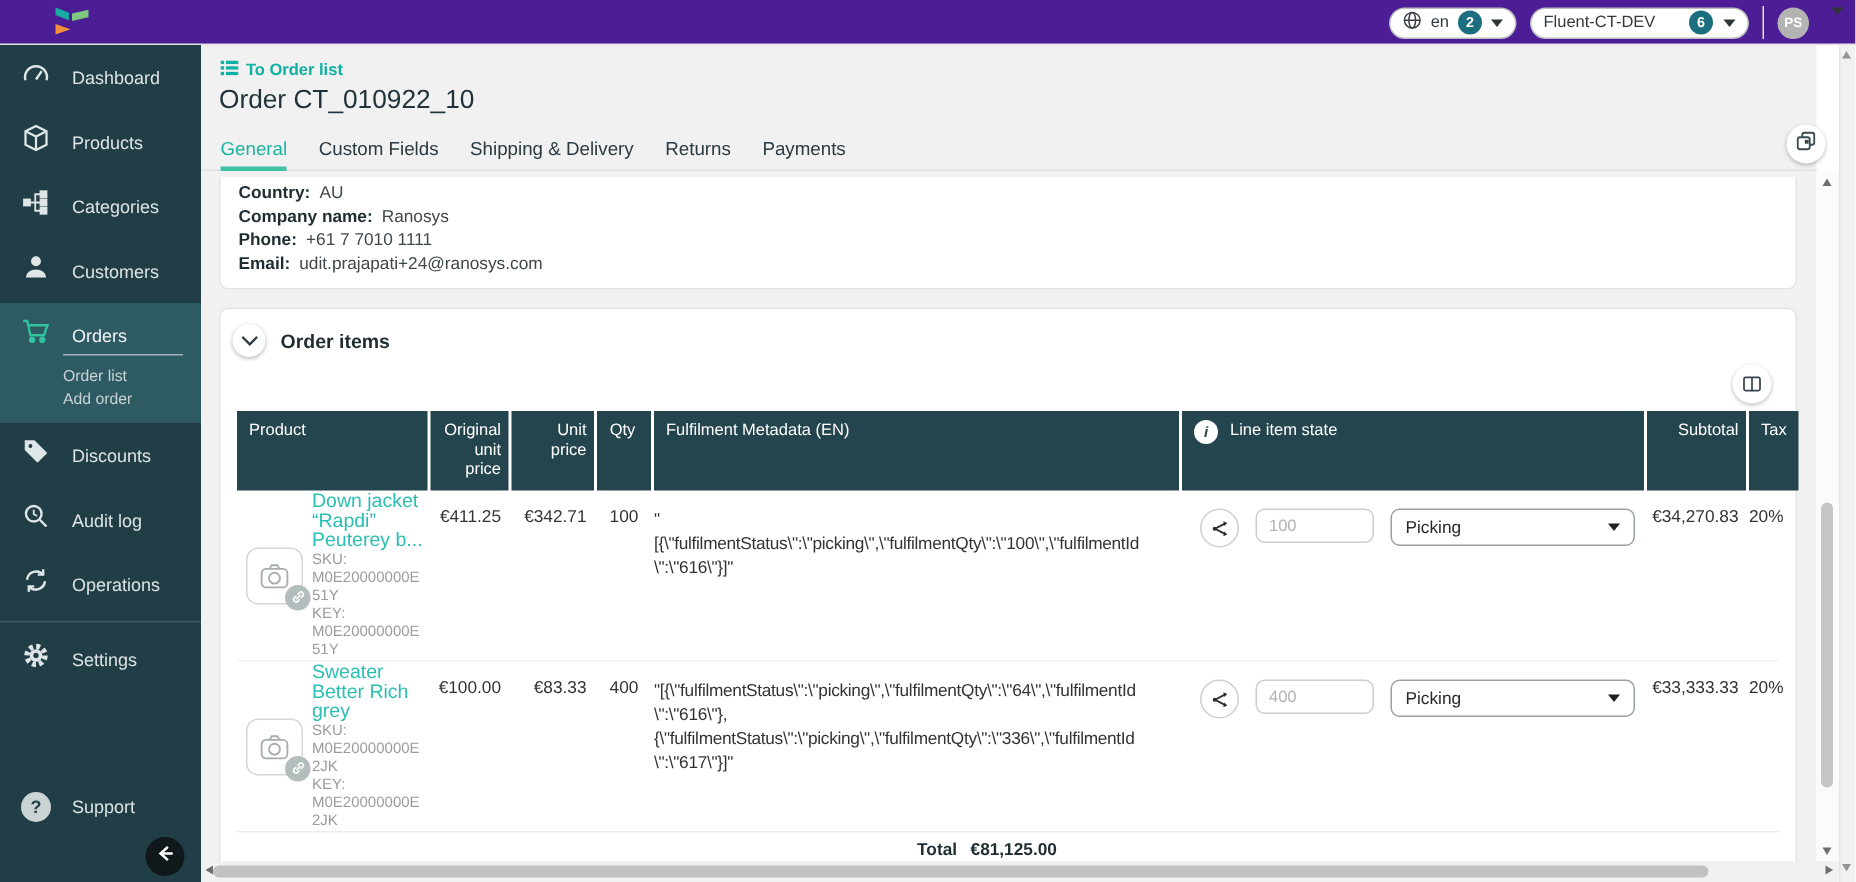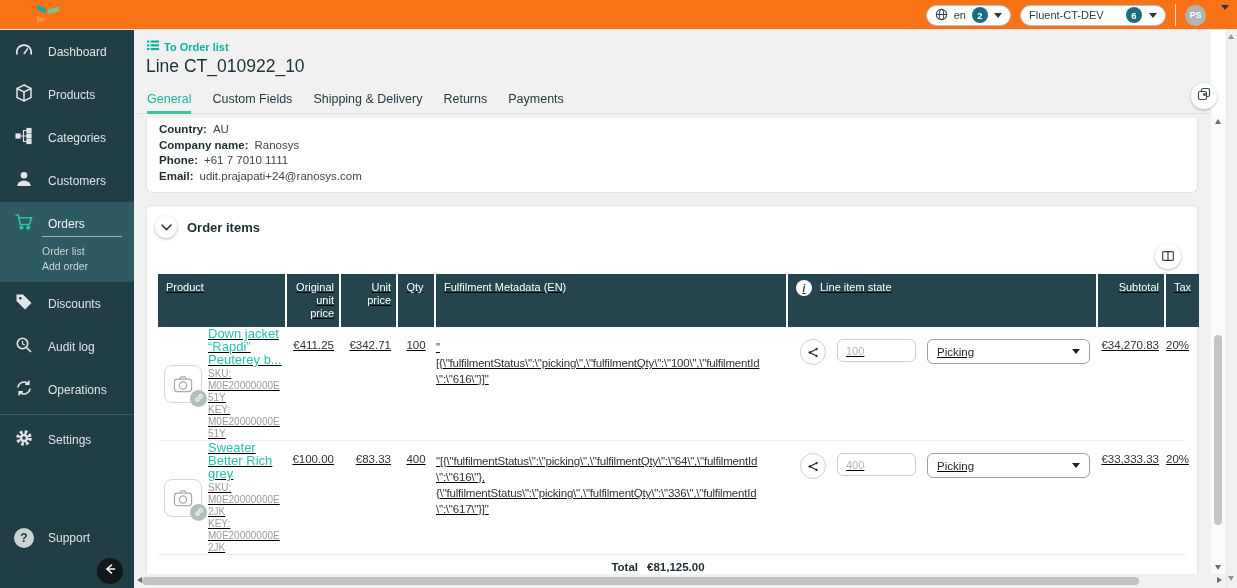--- a/index.html
+++ b/index.html
@@ -1,19 +1,19 @@
 <!DOCTYPE html>
 <html><head>
 <meta charset="utf-8">
 <style>
   * { margin:0; padding:0; box-sizing:border-box; }
   html,body { width:1237px; height:588px; overflow:hidden; font-family:"Liberation Sans",sans-serif; background:#fff; position:relative; }
 
   
-  .topbar { position:absolute; top:0; left:0; width:1237px; height:30px; background:#f97316; border-bottom:1px solid #e2e2e2; z-index:5; }
+  .topbar { position:absolute; top:0; left:0; width:1237px; height:30px; background:#4c1d95; border-bottom:1px solid #e2e2e2; z-index:5; }
   .logo { position:absolute; left:36px; top:4px; width:24px; height:22px; }
   .topbar-right { position:absolute; right:8px; top:0; height:30px; display:flex; align-items:center; gap:9px; }
   .pill { height:21px; border:1px solid #b9bdbf; border-radius:11px; background:#fff; display:flex; align-items:center; gap:6px; padding:0 8px; font-size:11px; color:#33393c; }
   .badge { min-width:16px; height:16px; border-radius:8px; background:#1b6e7d; color:#fff; font-size:9.5px; display:flex; align-items:center; justify-content:center; padding:0 4px; font-weight:700; }
   .caret { width:0; height:0; border-left:4px solid transparent; border-right:4px solid transparent; border-top:5px solid #2f3539; }
   .tb-divider { width:1px; height:22px; background:#e4e4e4; }
   .avatar { width:21px; height:21px; border-radius:50%; background:#b3b3b3; color:#fff; font-size:9px; font-weight:700; display:flex; align-items:center; justify-content:center; }
 
   
   .sidebar { position:absolute; top:30px; left:0; width:134px; height:558px; background:#213e47; z-index:4; }
@@ -43,21 +43,21 @@
   .kv { display:flex; gap:6px; line-height:15.5px; font-size:11.5px; }
   .kv .k { font-weight:700; color:#1f2d33; }
   .kv .v { color:#3f474b; }
   .card2 { margin-top:12px; border-radius:6px; position:relative; padding-bottom:0; }
   .sec-head { display:flex; align-items:center; gap:10px; padding:10px 8px 2px 8px; }
   .chev-circle { width:22px; height:22px; border-radius:50%; background:#fff; box-shadow:0 1px 3px rgba(0,0,0,.3); display:flex; align-items:center; justify-content:center; cursor:pointer; flex:0 0 auto; }
   .sec-title { font-size:13px; font-weight:700; color:#1f2d33; }
   .table-toolbar { height:34px; position:relative; }
   .cols-btn { position:absolute; right:16px; top:3px; width:26px; height:26px; border-radius:50%; background:#fff; box-shadow:0 1px 3px rgba(0,0,0,.28); display:flex; align-items:center; justify-content:center; cursor:pointer; }
 
-  .cols { display:grid; grid-template-columns:127px 52px 55px 36px 350px 308px 66px 1fr; column-gap:2px; margin:0 11px;text-decoration:underline; }
+  .cols { display:grid; grid-template-columns:127px 52px 55px 36px 350px 308px 66px 1fr; column-gap:2px; margin:0 11px; }
   .thead > div { background:#24454e; color:#fff; font-size:11px; padding:7px 4px 7px 8px; min-height:45px; line-height:13px; }
   .thead .r { text-align:right; padding-right:5px; }
   .thead .c { text-align:center; padding-left:2px; }
   .th-state { display:flex; align-items:flex-start; gap:8px; }
   .info-circle { width:16px; height:16px; border-radius:50%; background:#fff; color:#24454e; font-size:10px; font-weight:700; font-style:italic; display:flex; align-items:center; justify-content:center; flex:0 0 auto; margin-top:-1px; }
 
   .order-row { border-bottom:1px solid #f0f0f0; }
   .order-row > div { padding-top:12px; font-size:11.5px; color:#333; }
   .row1 { min-height:110px; } .row2 { min-height:100px; }
   .cell-r { text-align:right; padding-right:5px; }
@@ -250,21 +250,21 @@
         <rect x="0" y="0.5" width="2.4" height="2.2"></rect>
           <rect x="3.6" y="0.5" width="8.4" height="2.2"></rect>
         <rect x="0" y="4.2" width="2.4" height="2.2"></rect>
           <rect x="3.6" y="4.2" width="8.4" height="2.2"></rect>
         <rect x="0" y="7.9" width="2.4" height="2.2"></rect>
           <rect x="3.6" y="7.9" width="8.4" height="2.2"></rect>
       </svg>
     </span>
     <span>To Order list</span>
   </div>
-  <h1 class="page-title" style="font-weight:400;">Line CT_010922_10</h1>
+  <h1 class="page-title" style="font-weight:400;">Order CT_010922_10</h1>
 
   <div class="tabbar">
     <span class="tab active">General</span>
     <span class="tab">Custom Fields</span>
     <span class="tab">Shipping &amp; Delivery</span>
     <span class="tab">Returns</span>
     <span class="tab">Payments</span>
   </div>
 
   <div class="copy-btn">

